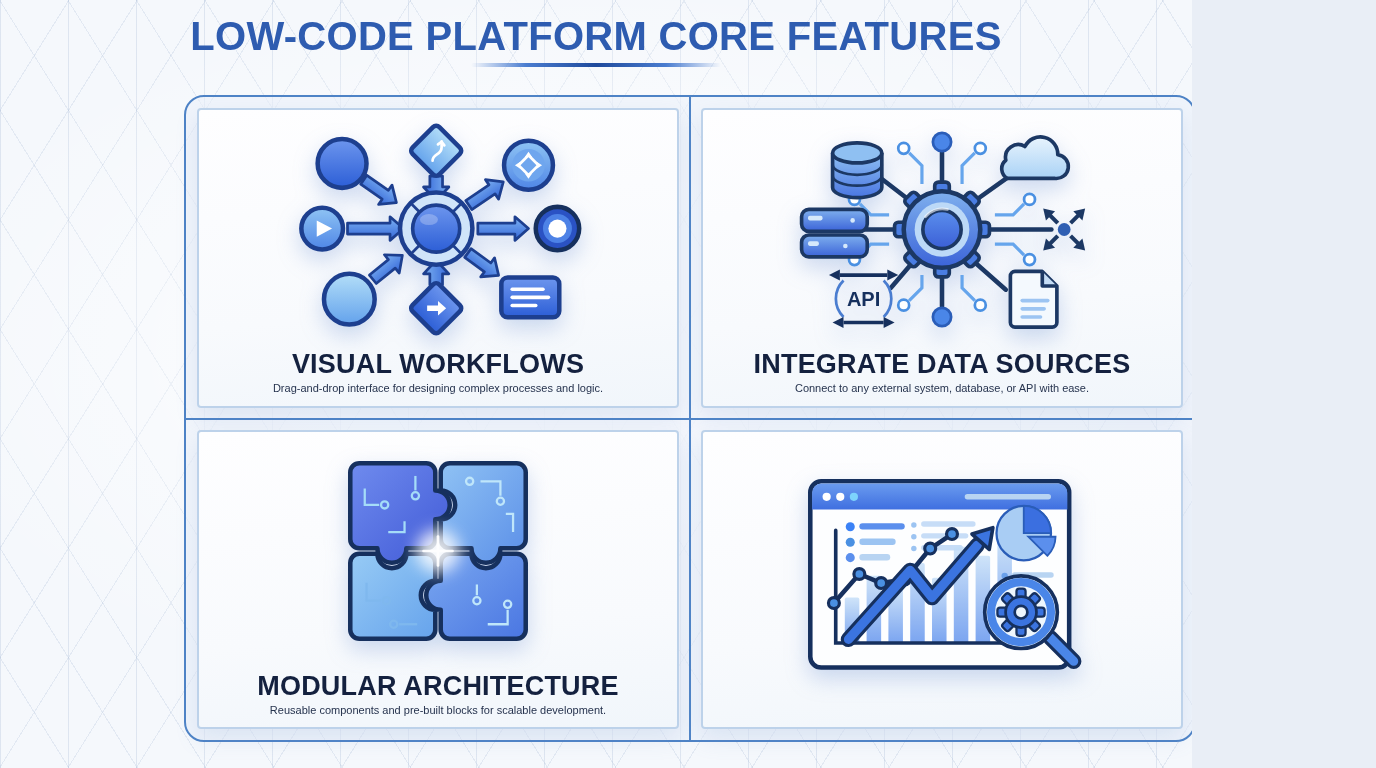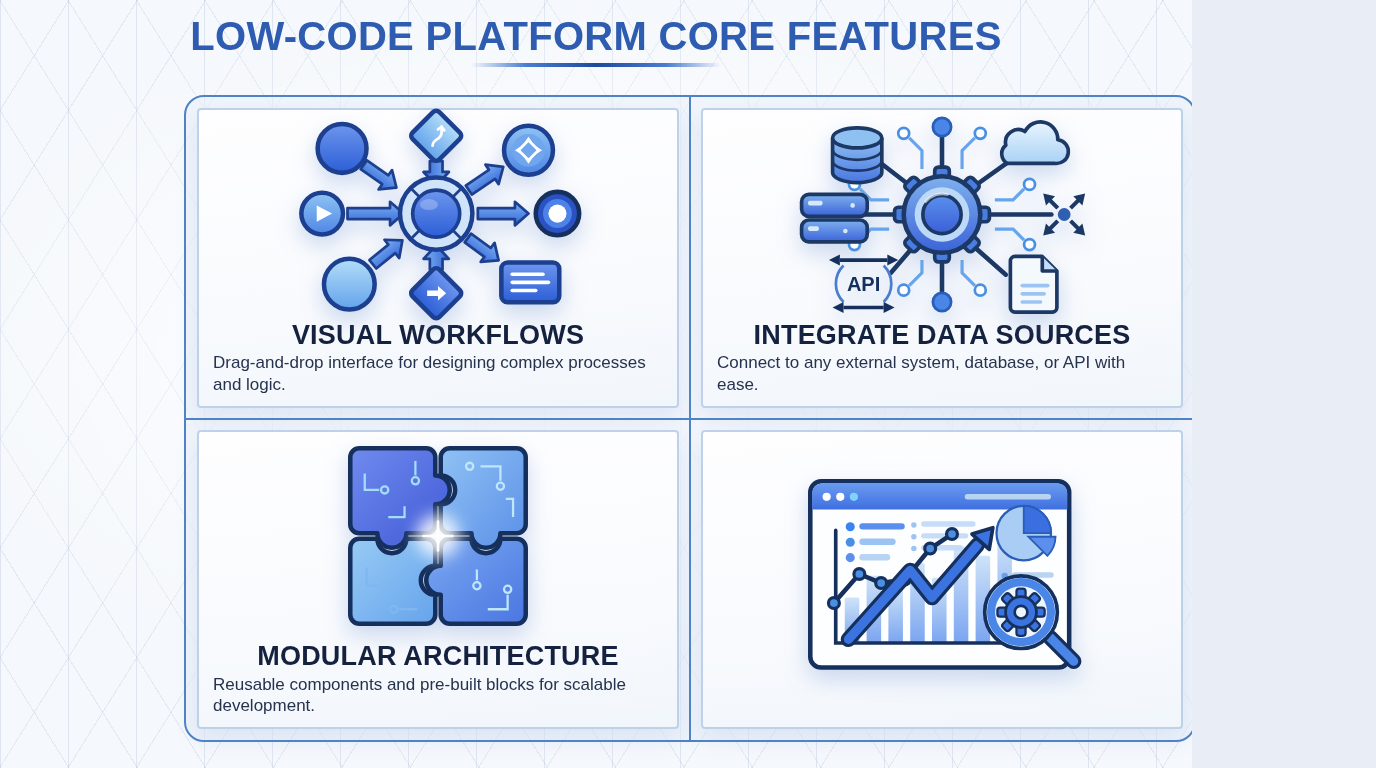--- a/index.html
+++ b/index.html
@@ -29,21 +29,21 @@
     height:100%;box-sizing:border-box;
     border:2px solid #bdd2ea;border-radius:4px;
     background:linear-gradient(175deg,#fefeff 0%,#f8fafd 65%,#f1f6fb 100%);
     box-shadow:0 10px 22px rgba(120,152,205,0.16);
     display:flex;flex-direction:column;align-items:center;justify-content:flex-end;
     padding:0 14px 10px;
   }
   .icon-wrap{flex:1;display:flex;align-items:center;justify-content:center;min-height:0;width:100%;}
   .icon-wrap svg{filter:drop-shadow(0 9px 11px rgba(96,136,205,0.30));}
   .card-title{margin:2px 0 3px;font-size:27px;font-weight:700;color:#14213f;letter-spacing:0.2px;text-align:center;line-height:1.05;}
-  .card-desc{margin:0;font-size:17px;line-height:1.28;color:#26334e;text-align:left;max-width:462px;}
+  .card-desc{margin:0;font-size:11px;line-height:1.28;color:#26334e;text-align:center;max-width:462px;}
 </style>
 </head>
 <body>
 
 <div class="stage">
 
   <div class="header">
     <h1 class="page-title">LOW-CODE PLATFORM CORE FEATURES</h1>
     <div class="title-underline"></div>
   </div>

